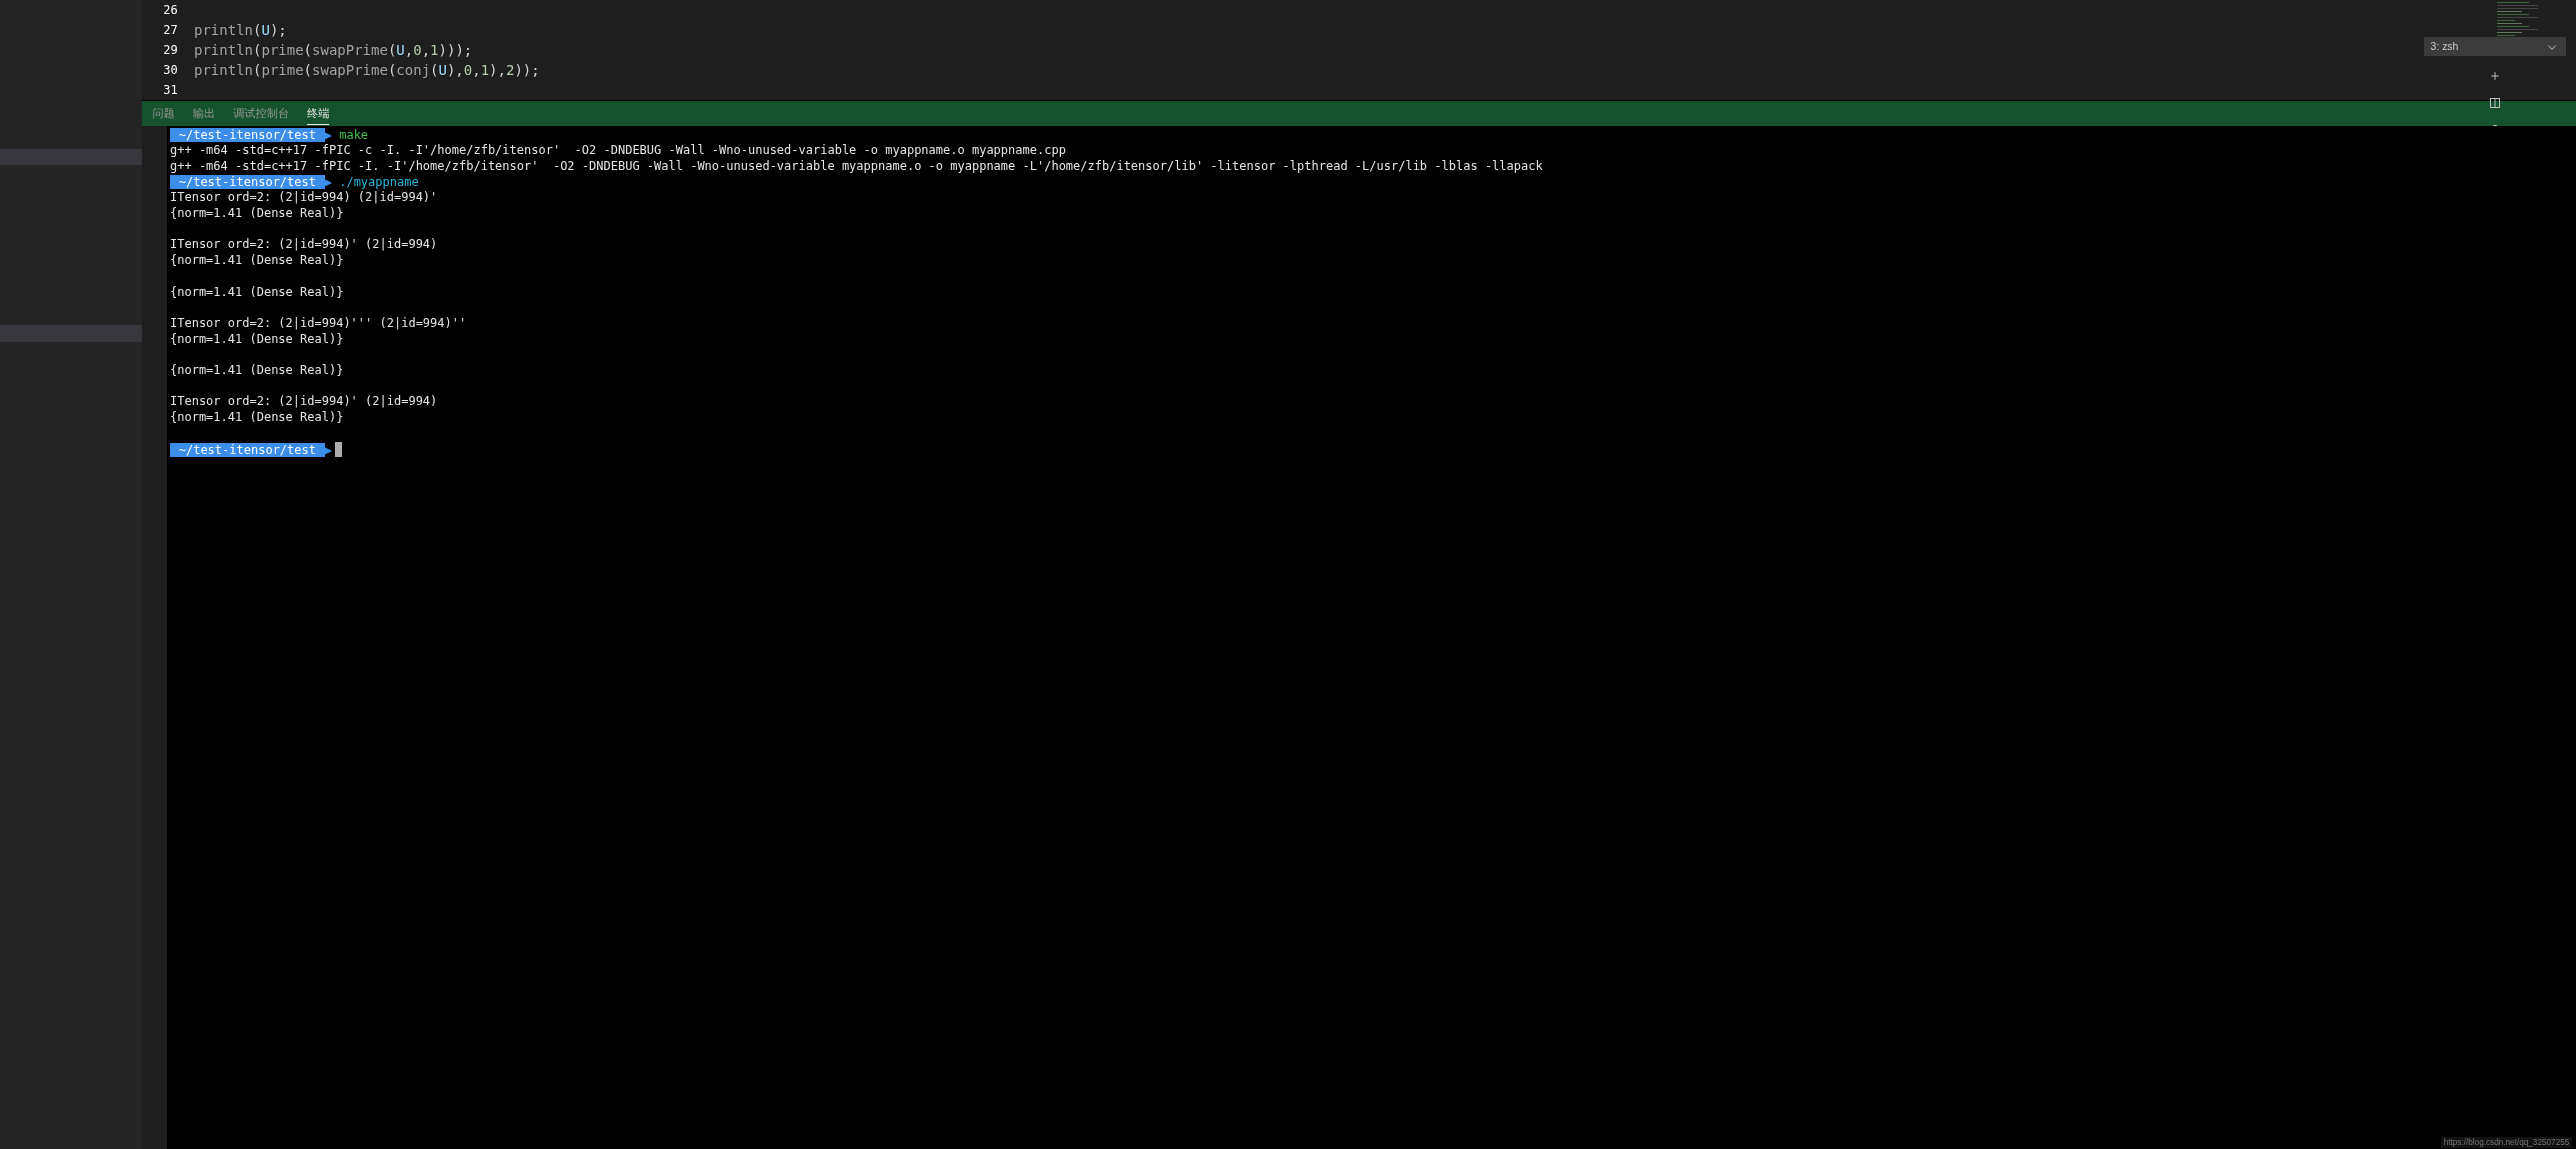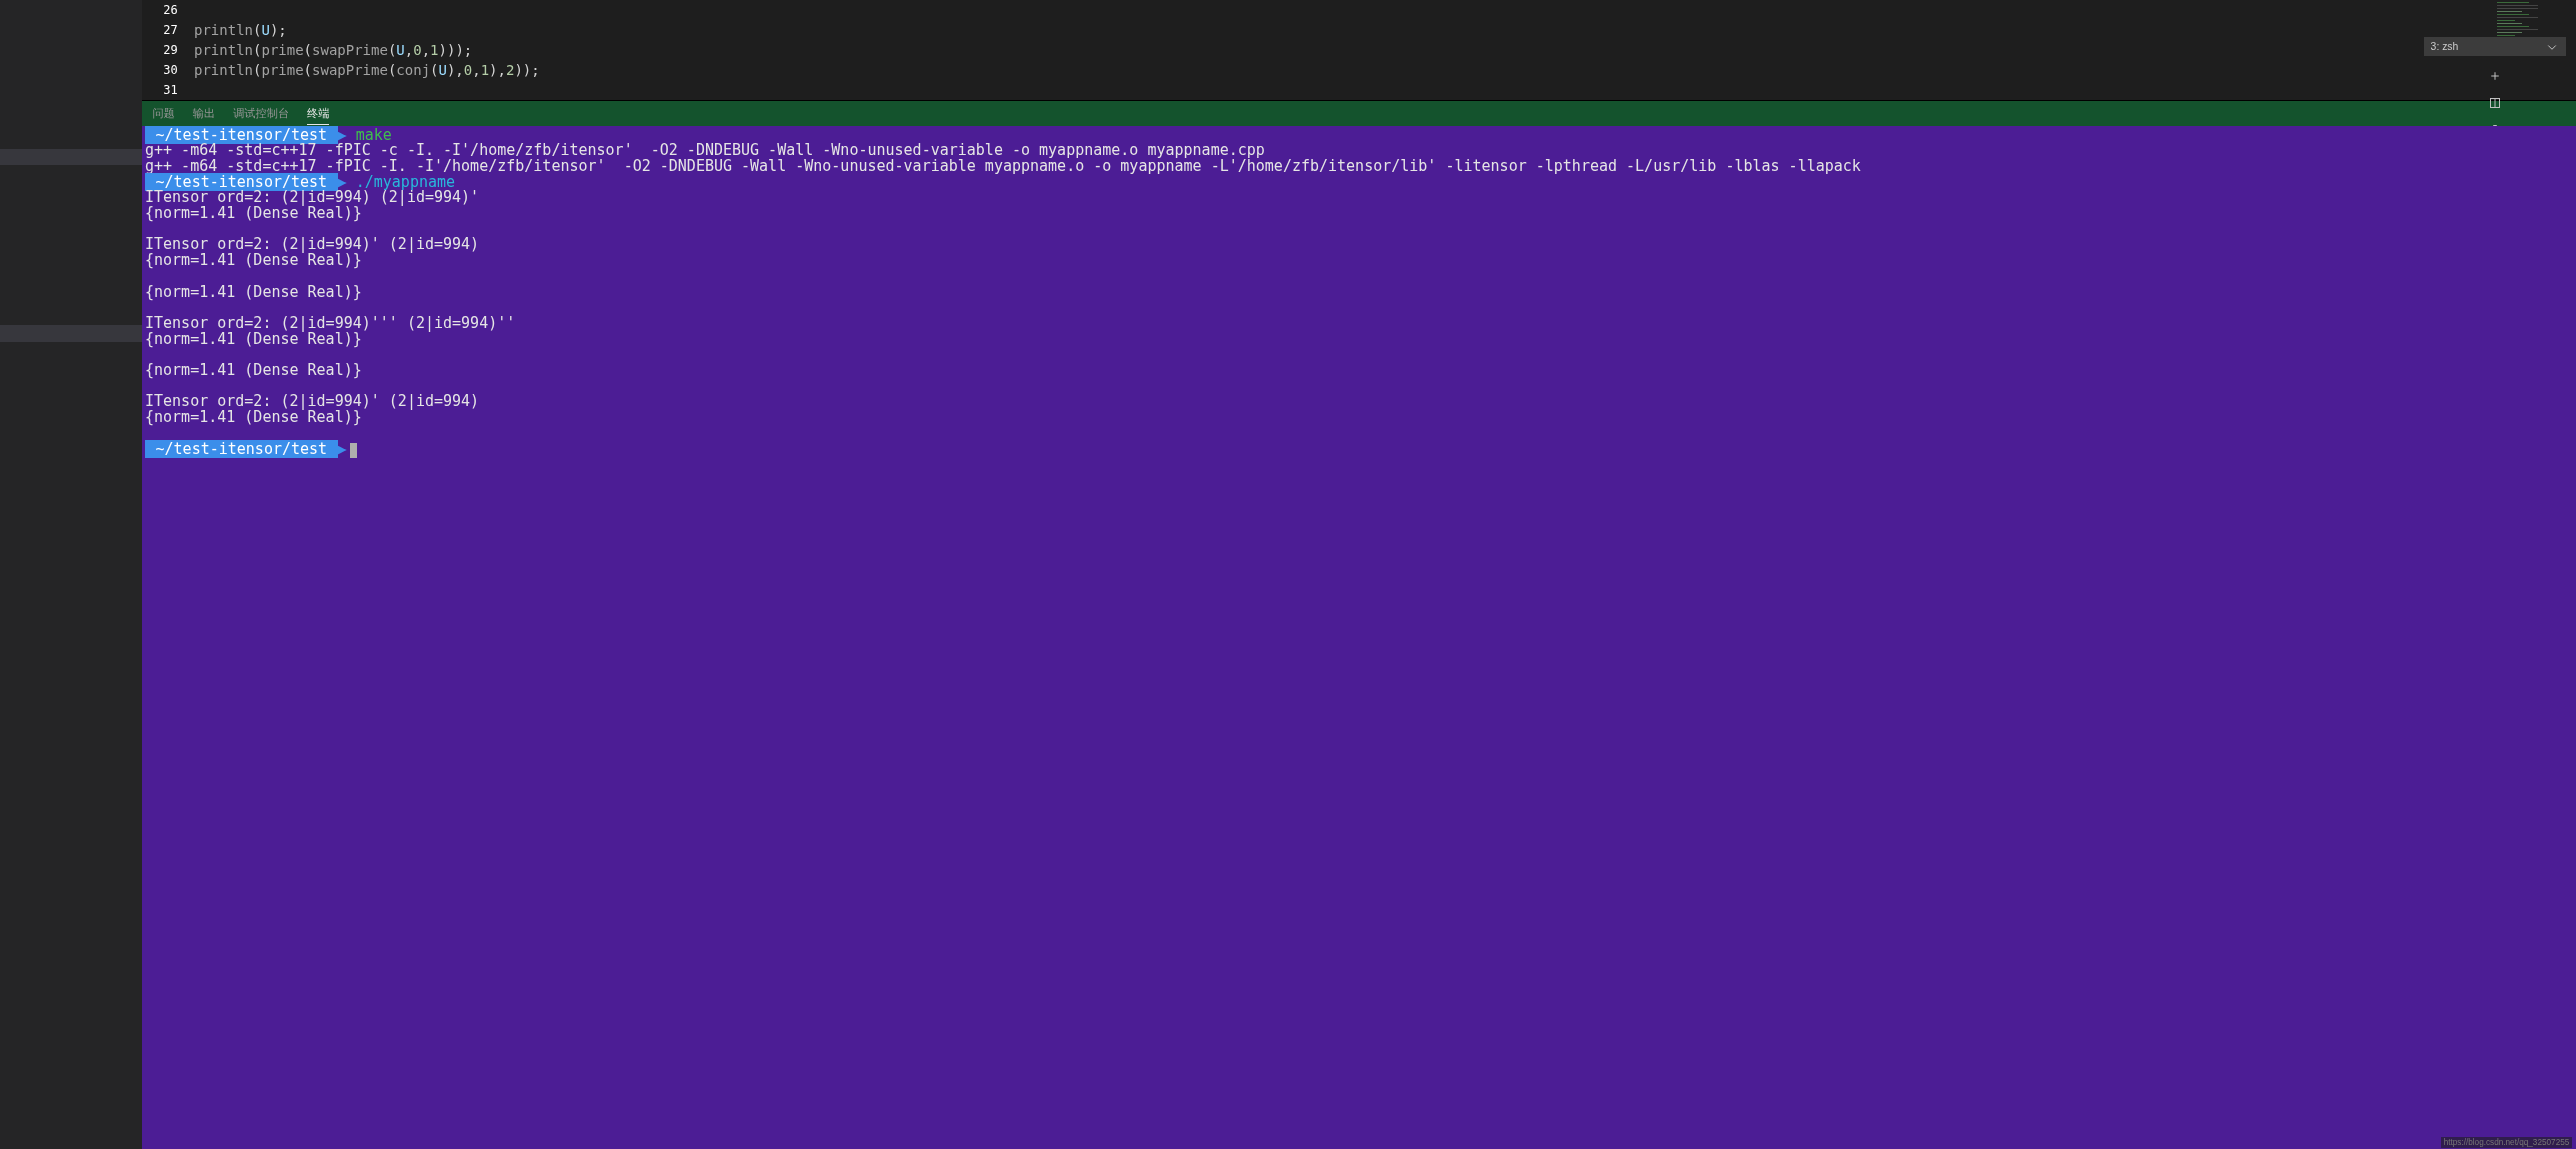--- a/index.html
+++ b/index.html
@@ -18,21 +18,21 @@
   .id { color: #9cdcfe; }
   .num { color: #b5cea8; }
   .pn { color: #d4d4d4; }
   .panel-header { display: flex; align-items: center; height: 26px; border-top: 0.7px solid #000; padding: 0 10.4px; gap: 18px; background: #14532d; }
   .panel-tab { color: #969696; font-size: 11.2px; font-family: "Segoe UI","Microsoft YaHei",sans-serif; cursor: pointer; padding: 3px 0; }
   .panel-tab.active { color: #e7e7e7; border-bottom: 0.7px solid #e7e7e7; }
   .panel-right { margin-left: auto; display: flex; align-items: center; gap: 13.4px; flex-direction: column; }
   .term-select { display: flex; align-items: center; justify-content: space-between; width: 142px; height: 19.4px; background: #3c3c3c; color: #cccccc; font-size: 10.4px; padding: 0 6px; border: 0.7px solid #3c3c3c; font-family: "Segoe UI",sans-serif; }
   .icon { width: 13.4px; height: 13.4px; display: inline-flex; align-items: center; justify-content: center; color: #c5c5c5; }
   .icon svg { width: 12px; height: 12px; stroke: currentColor; fill: none; stroke-width: 1.3; }
-  .terminal { flex: 1; background: #4c1d95; padding: 1.5px 3px 0 3px; font-size: 15px; line-height: 15.7px; overflow: hidden; position: relative; }
+  .terminal { flex: 1; background: #000000; padding: 1.5px 3px 0 3px; font-size: 12px; line-height: 15.7px; overflow: hidden; position: relative; margin-left: 25px; }
   .tline { white-space: pre; }
   .prompt { background: #3b8eea; color: #ffffff; padding: 0 1.5px; }
   .prompt-arrow { color: #3b8eea; }
   .cmd-green { color: #3fbf4c; }
   .cmd-cyan { color: #29b8db; }
   .out { color: #e5e5e5; }
   .cursor { display: inline-block; width: 7.5px; height: 15px; background: #aeafad; vertical-align: text-bottom; margin-left: 3px; }
   .minimap { position: absolute; top: 1.5px; right: 34px; width: 45px; background: transparent; pointer-events: none; }
   .mm-line { height: 1.5px; margin-bottom: 1.5px; }
   .mm-a { background: #3a6a3a; width: 70%; }

